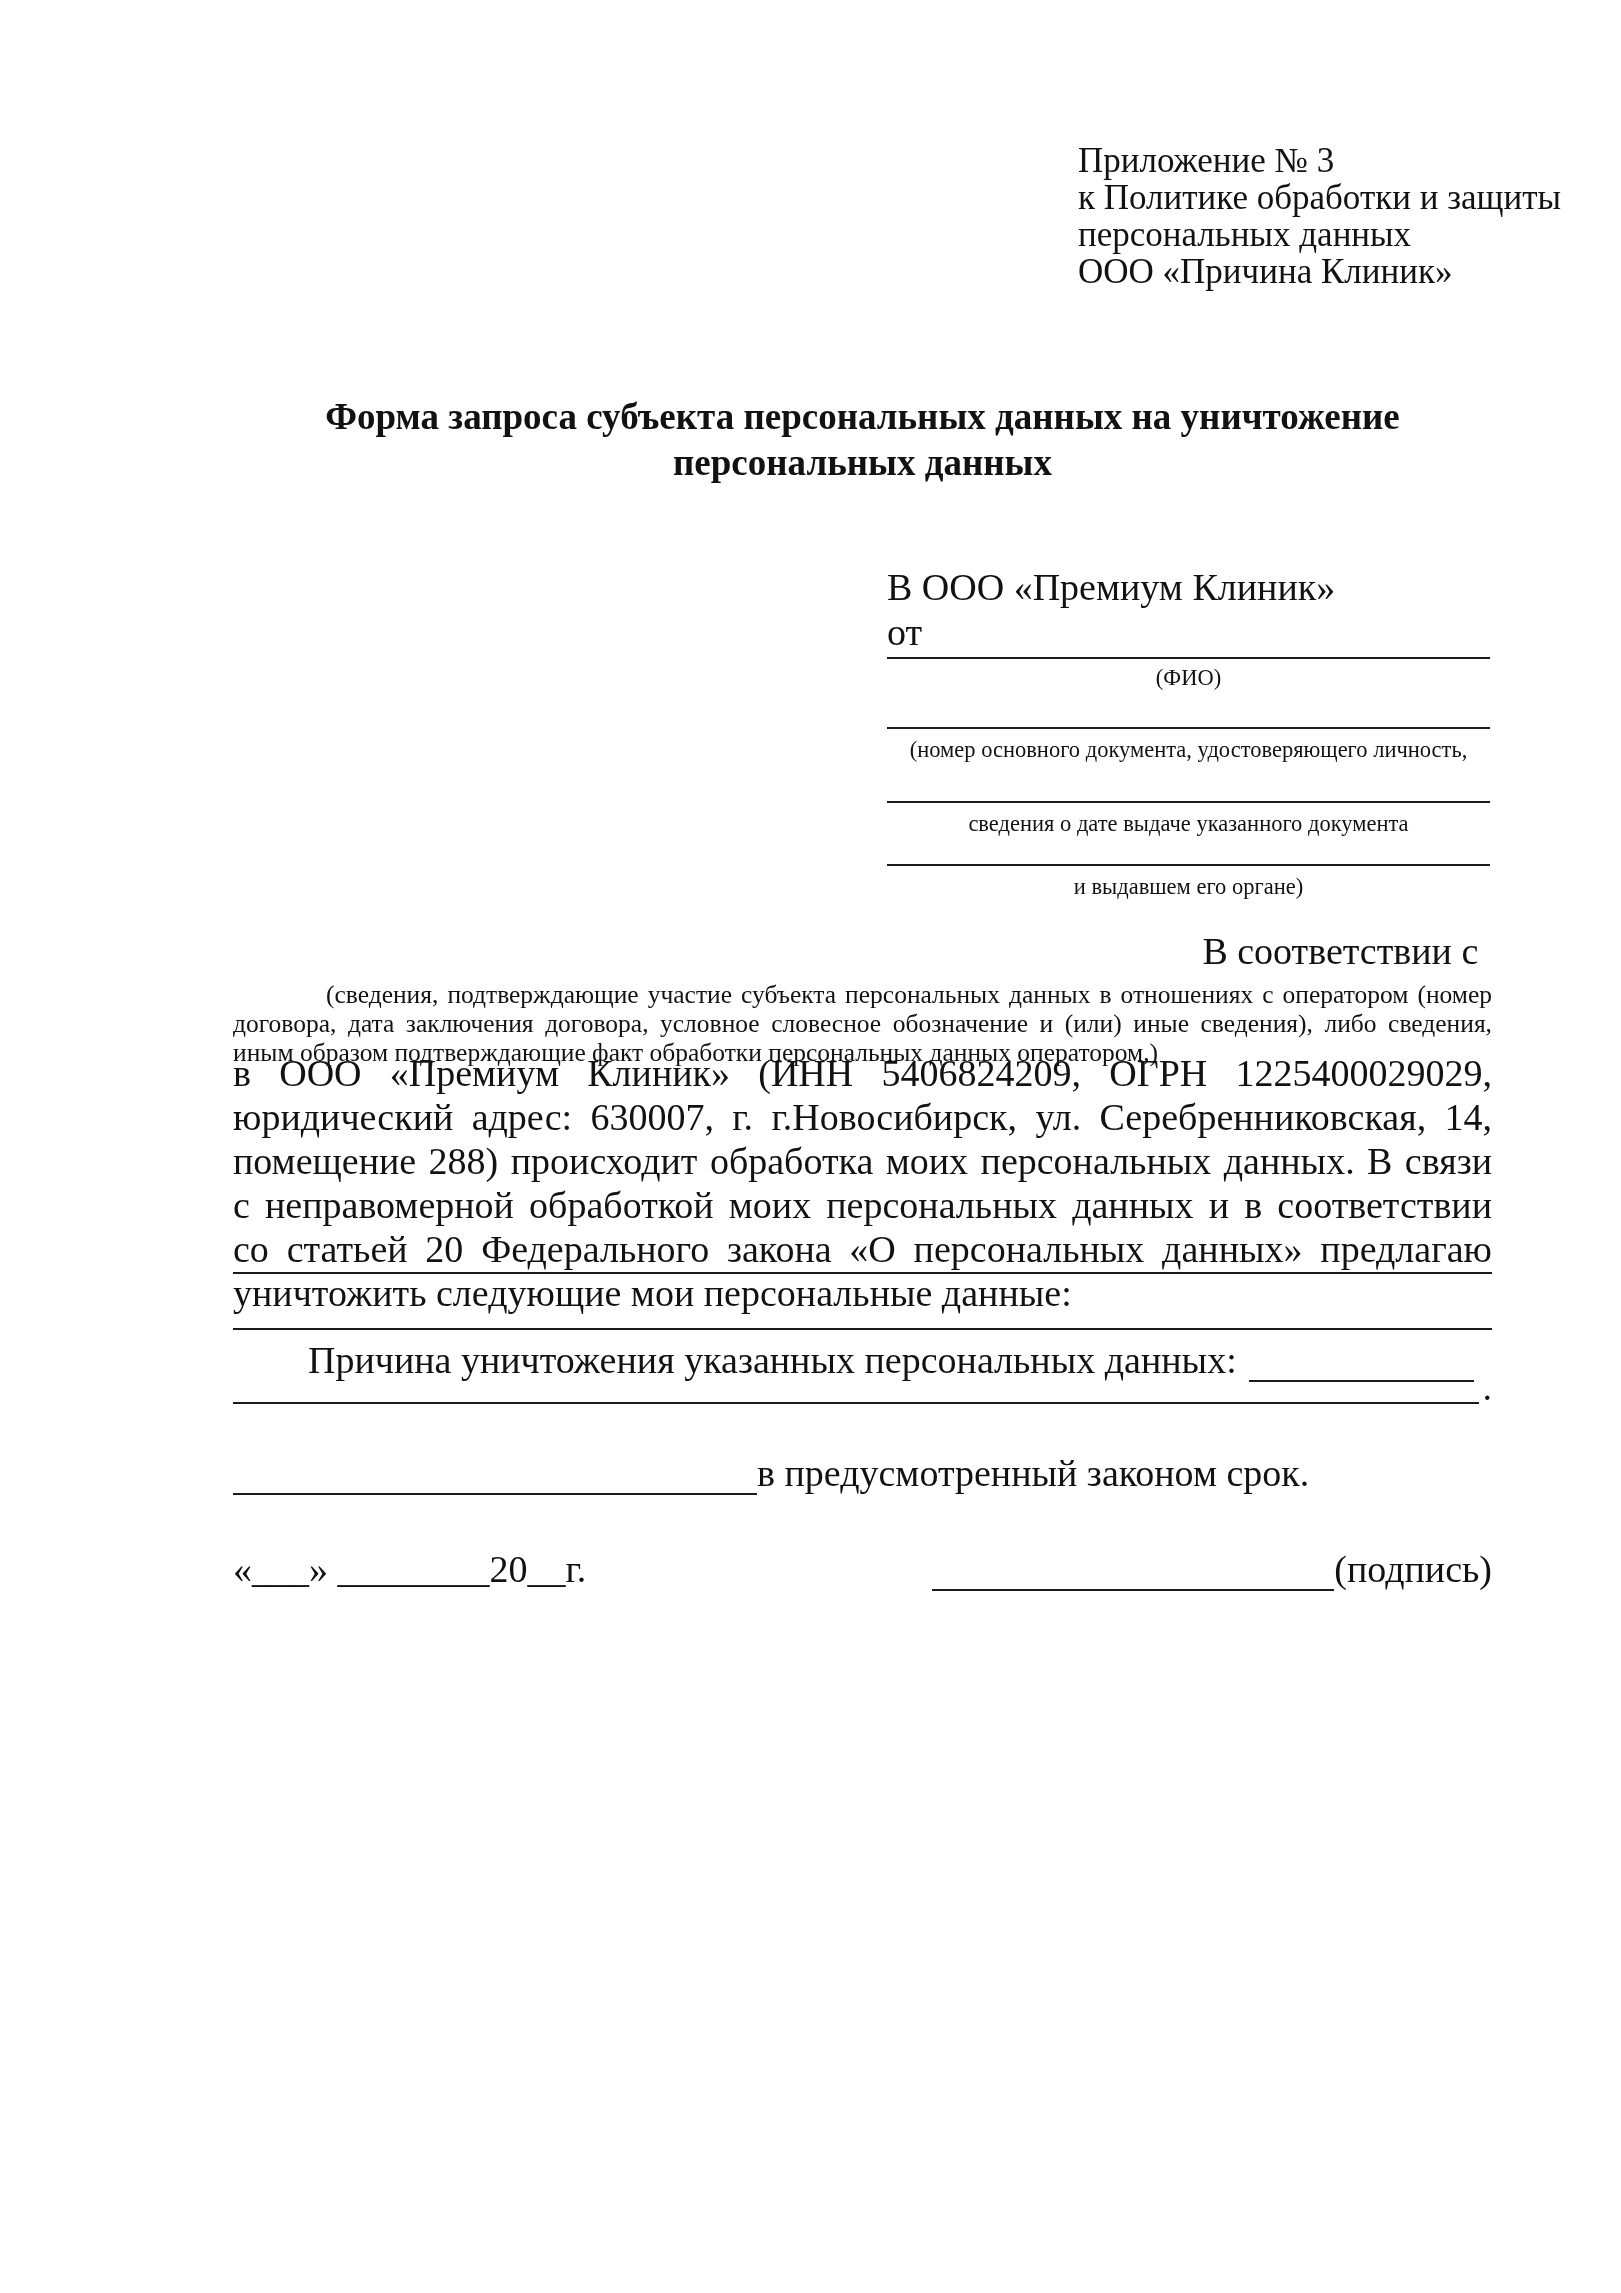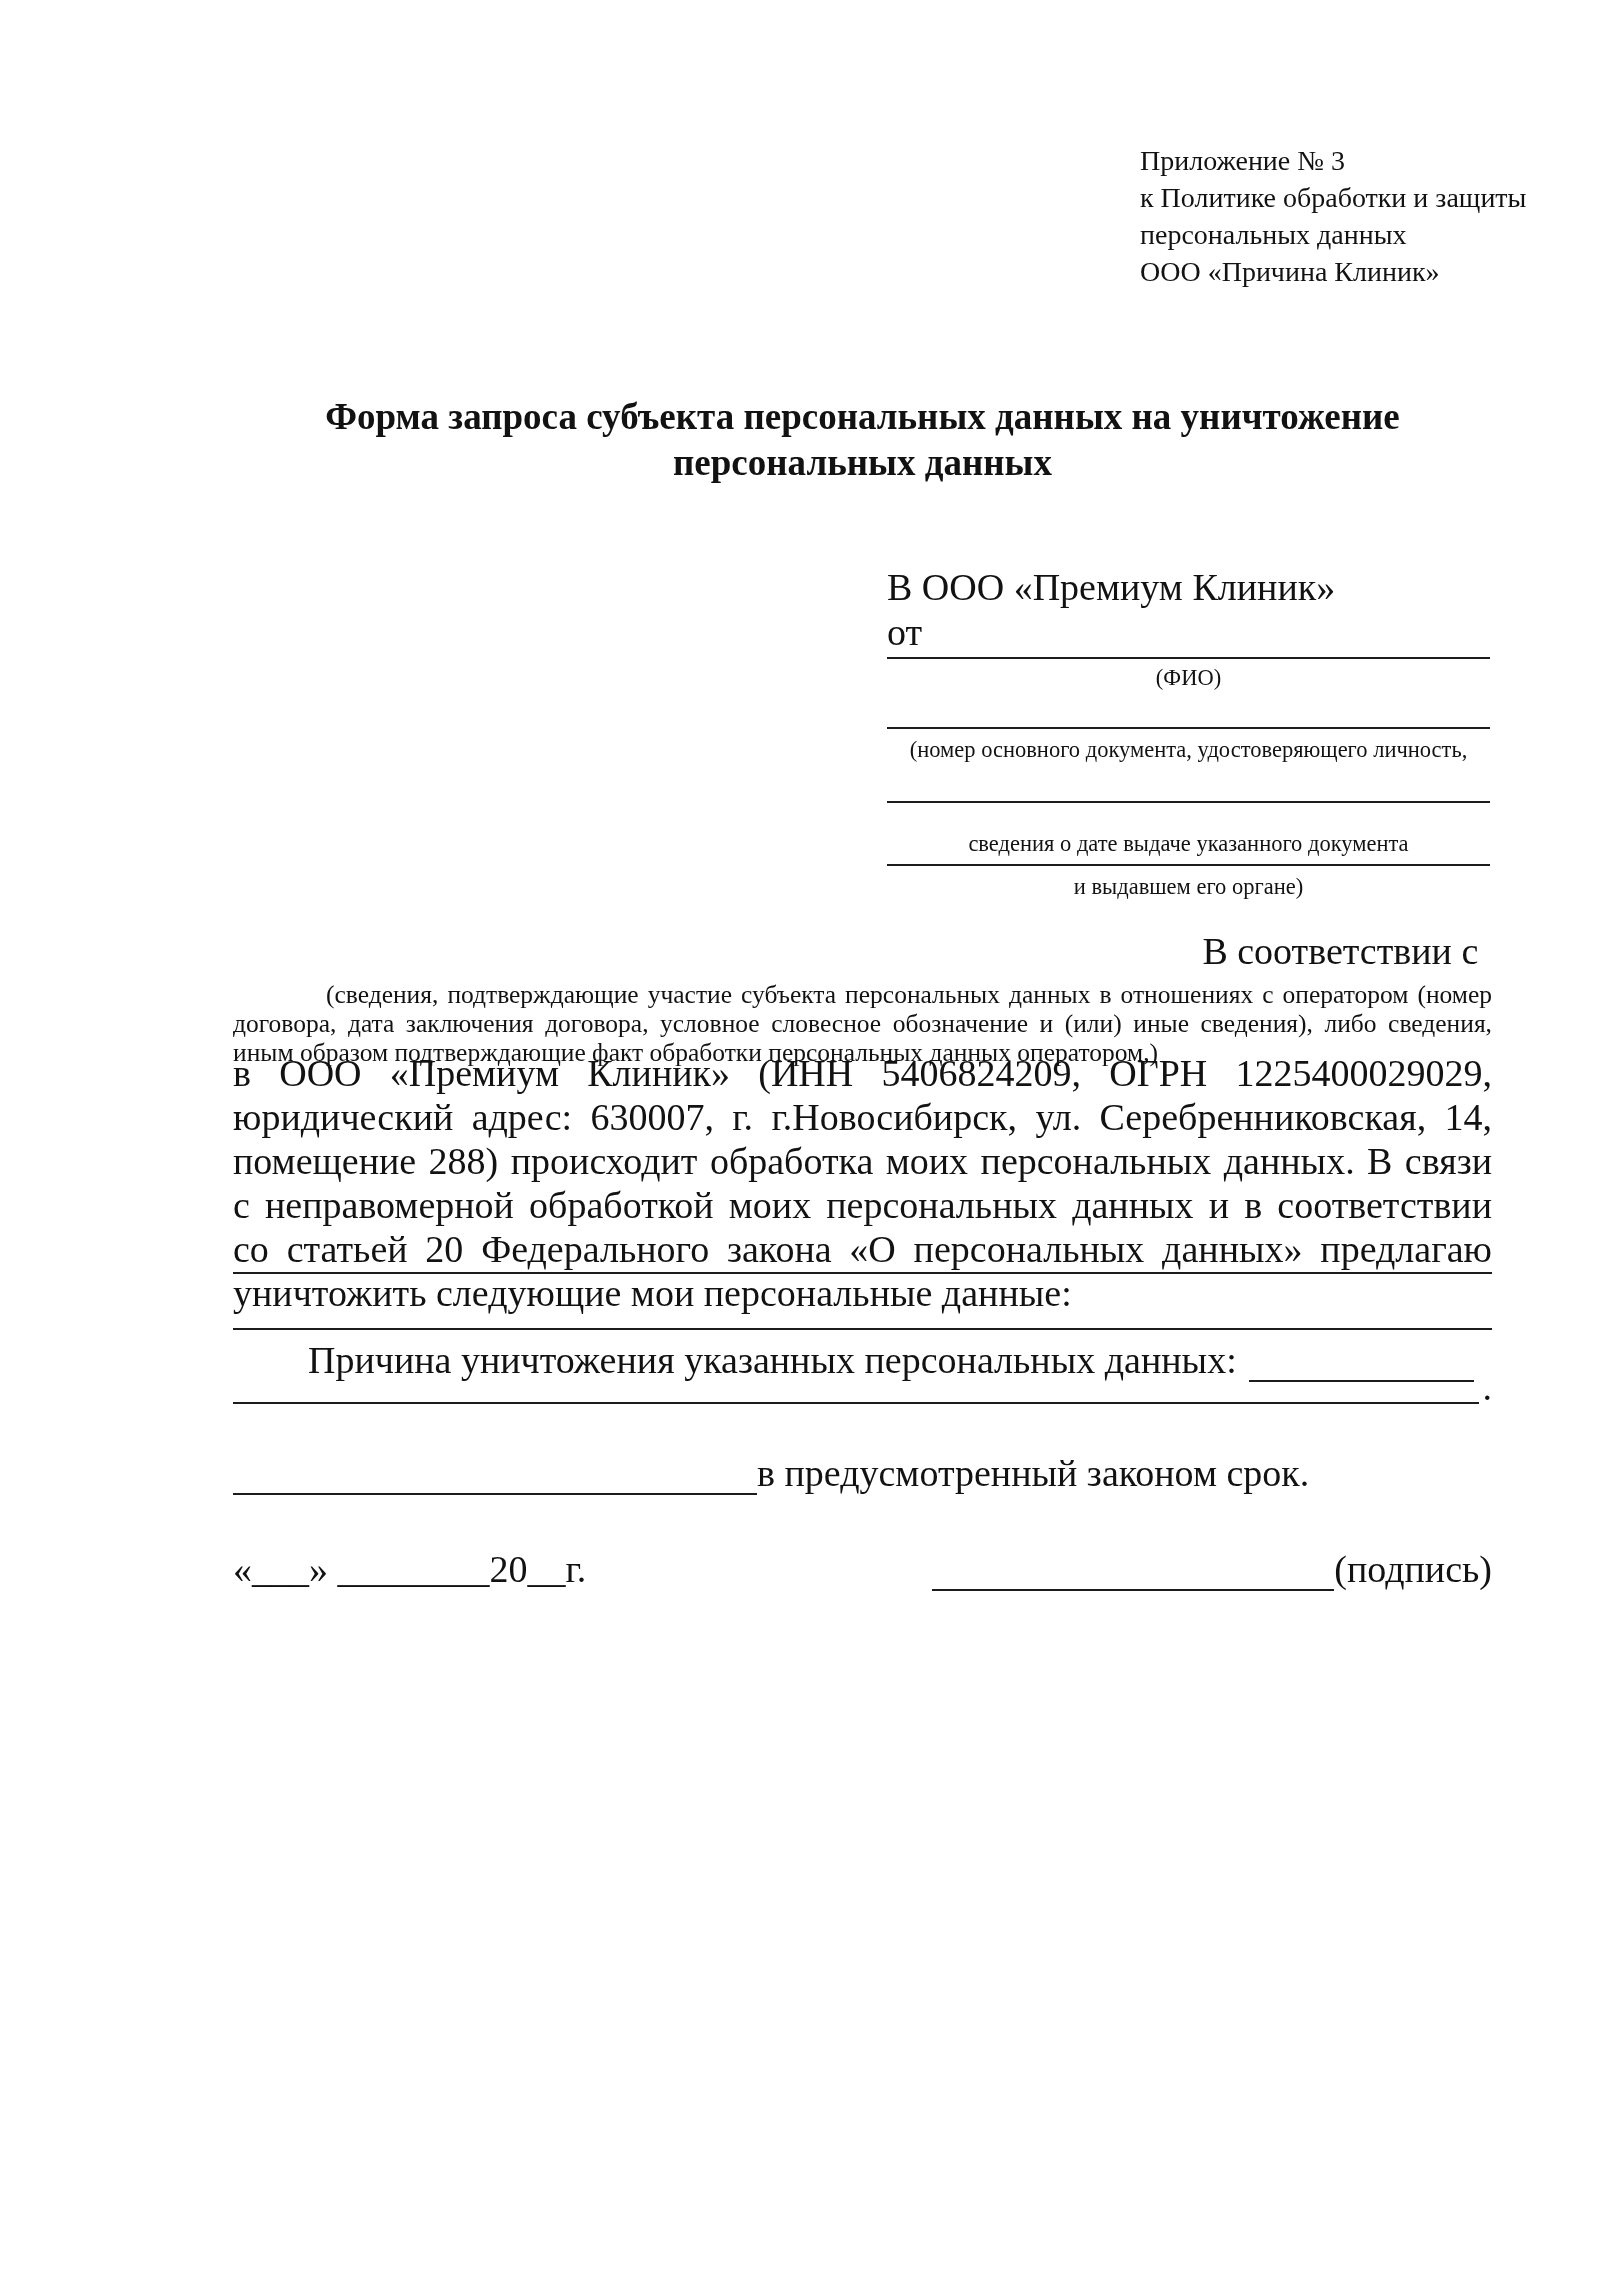--- a/index.html
+++ b/index.html
@@ -5,40 +5,40 @@
   html,body{margin:0;padding:0;background:#ffffff;}
   body{
     width:1621px;height:2294px;
     font-family:"Liberation Serif","DejaVu Serif",serif;
     color:#121212;
     position:relative;
   }
   .page{position:relative;width:1621px;height:2294px;background:#fff;overflow:hidden;}
 
   
-  .appendix{position:absolute;left:1140px;top:142px;font-size:28px;line-height:37px;white-space:nowrap;}
+  .appendix{position:absolute;left:1078px;top:142px;font-size:35px;line-height:37px;white-space:nowrap;}
 
   
   .title{
     position:absolute;left:233px;top:394px;width:1259px;
     text-align:center;font-weight:700;font-size:37px;line-height:46px;
   }
 
   
   .addr-to{position:absolute;left:887px;top:565px;font-size:38px;line-height:44px;white-space:nowrap;}
   .addr-from{position:absolute;left:887px;top:610px;font-size:38px;line-height:44px;}
   .rule{position:absolute;border-top:2.9px solid #1c1c1c;height:0;}
   .r-fio   {left:887px;top:657px;width:603px;}
   .r-doc   {left:887px;top:727px;width:603px;}
   .r-date  {left:887px;top:801px;width:603px;}
   .r-organ {left:887px;top:864px;width:603px;}
   .cap{position:absolute;left:887px;width:603px;text-align:center;font-size:22.5px;line-height:26.5px;}
   .c-fio  {top:665px;}
   .c-doc  {top:737px;white-space:nowrap;}
-  .c-date {top:811px;margin-top:20px;}
+  .c-date {top:811px;}
   .c-organ{top:874px;}
 
   
   .accordance{
     position:absolute;left:233px;top:929px;width:1259px;
     display:flex;align-items:flex-end;font-size:38px;line-height:45px;flex-direction:column;
   }
   .accordance .lbl{margin-left:93px;white-space:nowrap;padding-right:13.7px;}
   .fill{flex:1 1 auto;border-bottom:2.9px solid #1c1c1c;height:35px;}
 

